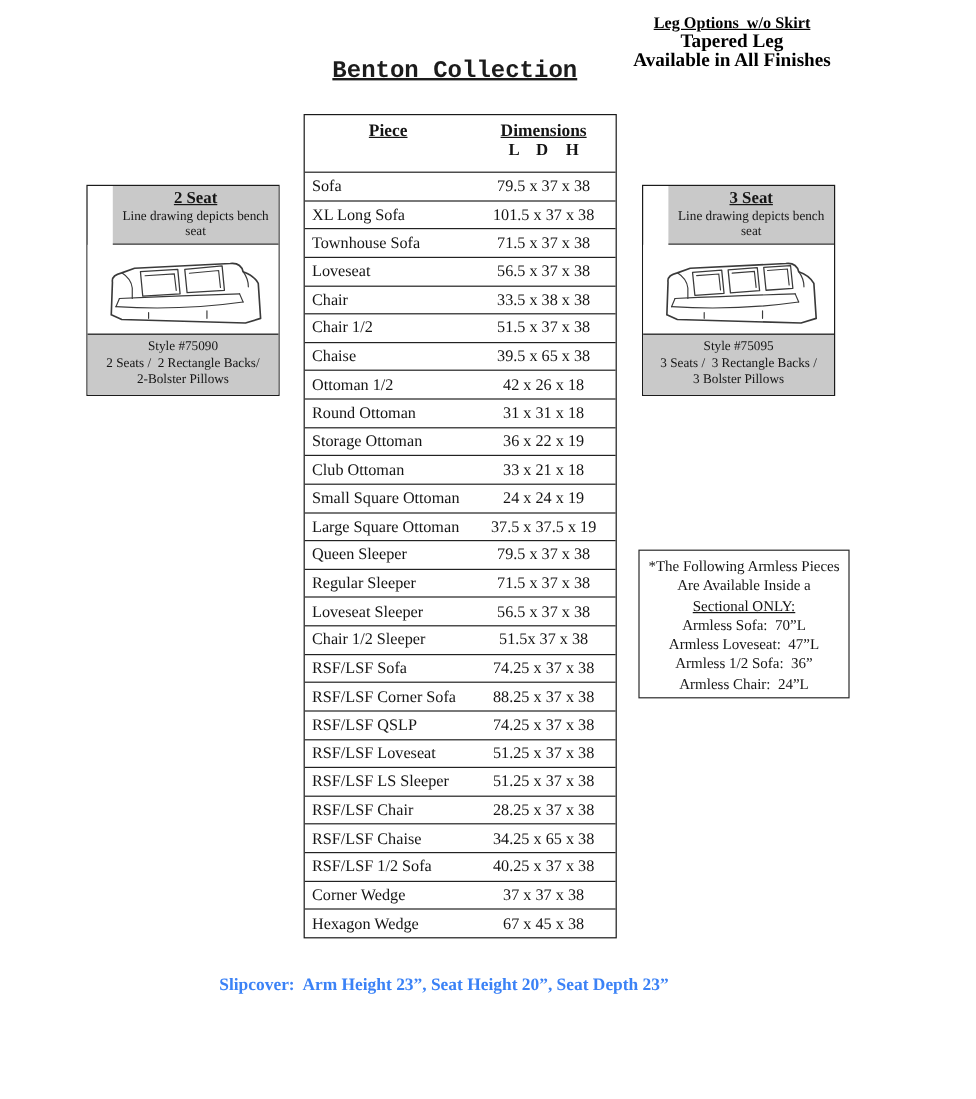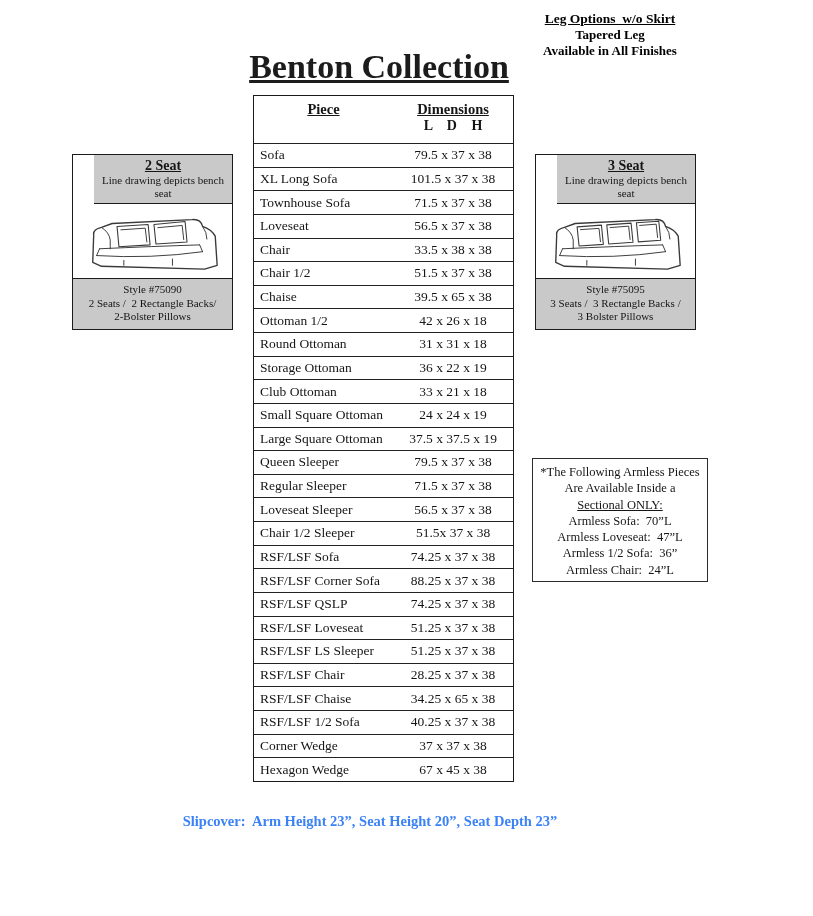--- a/index.html
+++ b/index.html
@@ -7,31 +7,31 @@
   .page {
     position:relative; width:813px; height:916px; background:#ffffff;
     font-family:"Liberation Serif","DejaVu Serif",serif; color:#151515;
     overflow:hidden;
   }
   .t { white-space:pre-wrap; }
 
   
   .title {
     position:absolute; top:48px; left:229px; width:300px;
-    text-align:center; font-size:34px; font-weight:bold;
-    text-decoration:underline; color:#1c1c1c;
+    text-align:center; font-size:20px; font-weight:bold;
+    text-decoration:underline; color:#1c1c1c;font-family:Liberation Mono, monospace;
   }
 
   
   .legnote {
     position:absolute; top:11px; left:495px; width:230px;
     text-align:center; color:#000000; font-weight:bold;
   }
   .legnote .h { font-size:13.5px; text-decoration:underline; line-height:16px; }
-  .legnote .l { font-size:13px; line-height:16px; }
+  .legnote .l { font-size:16px; line-height:16px; }
 
   
   .spec-table {
     position:absolute; left:253px; top:95px; width:261px;
     border:1.5px solid #1a1a1a; background:#fff;
   }
   .thead { display:flex; height:47px; font-weight:bold; }
   .thead .pcol { flex:1; text-align:center; padding-top:5px; font-size:14.5px; }
   .thead .pcol span { text-decoration:underline;margin-top:44px; }
   .thead .dcol { width:120px; text-align:center; padding-top:5px; font-size:14.5px; }

